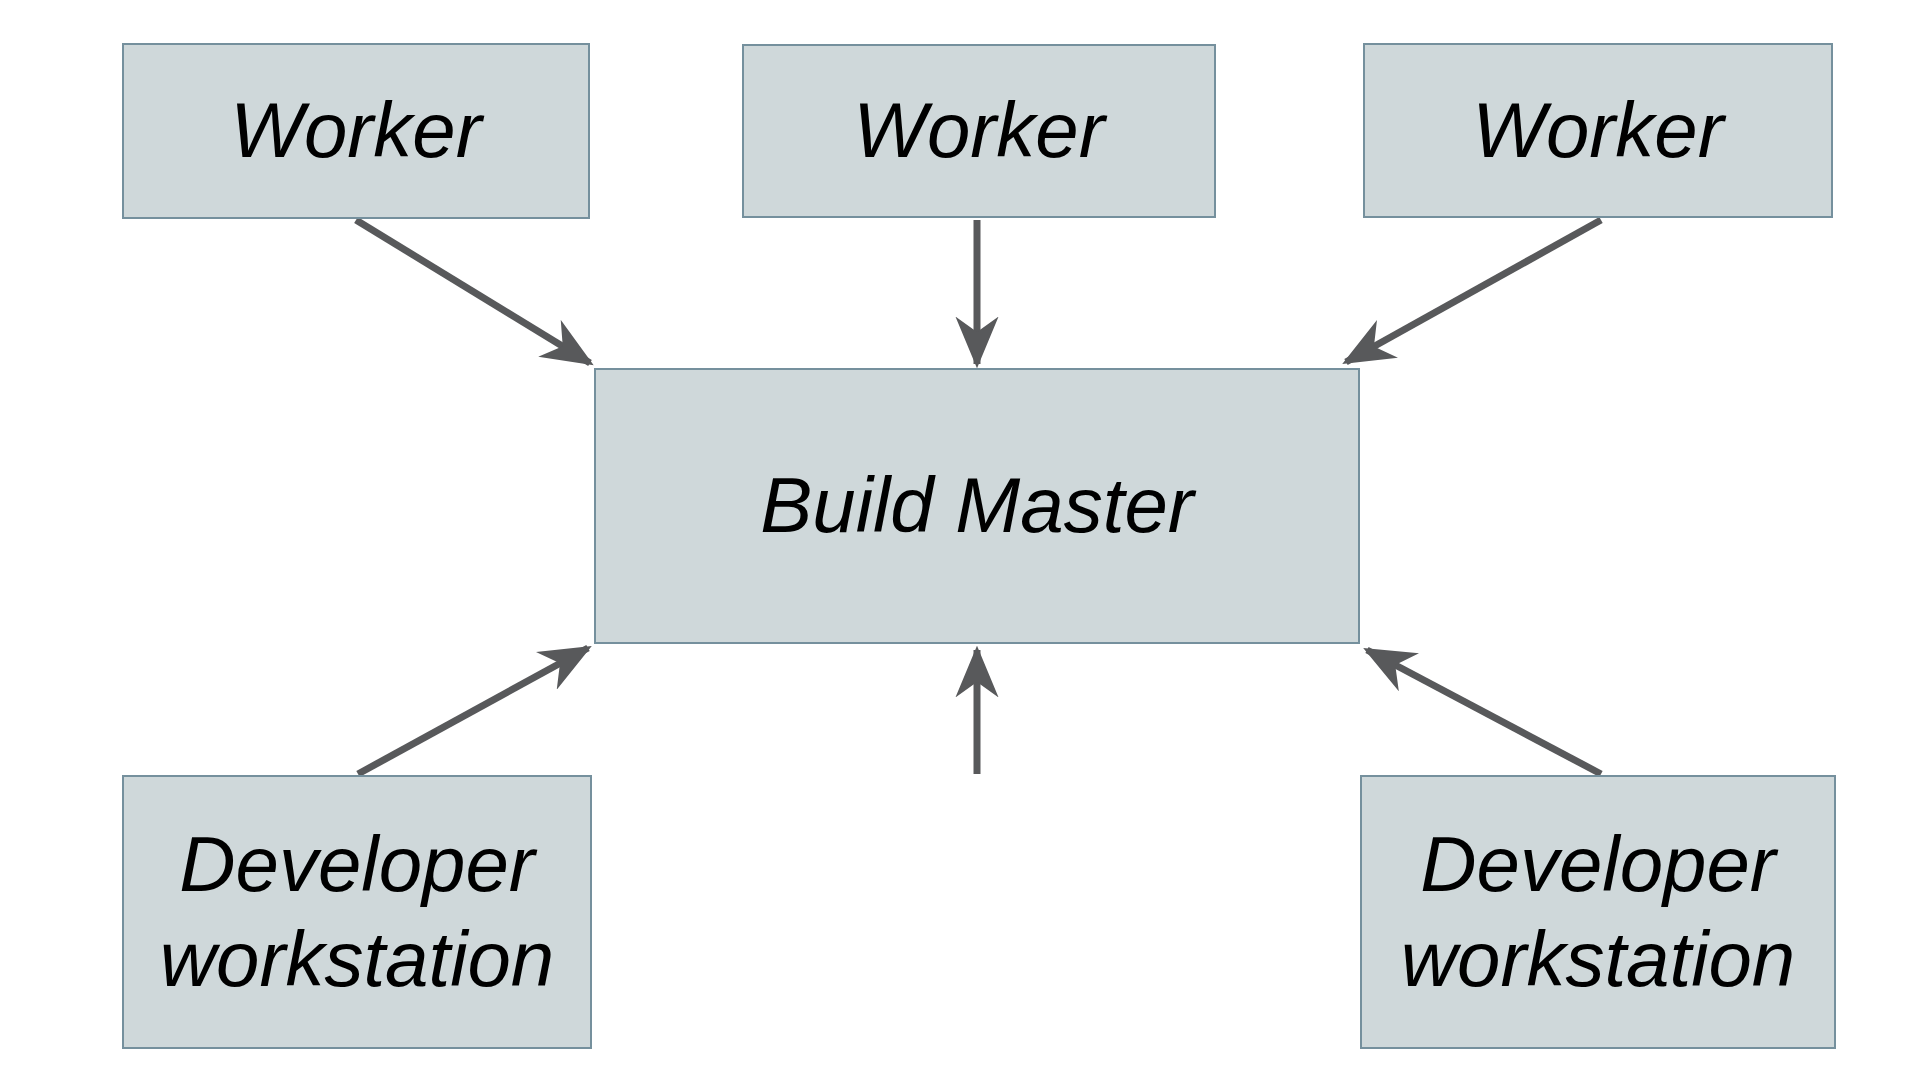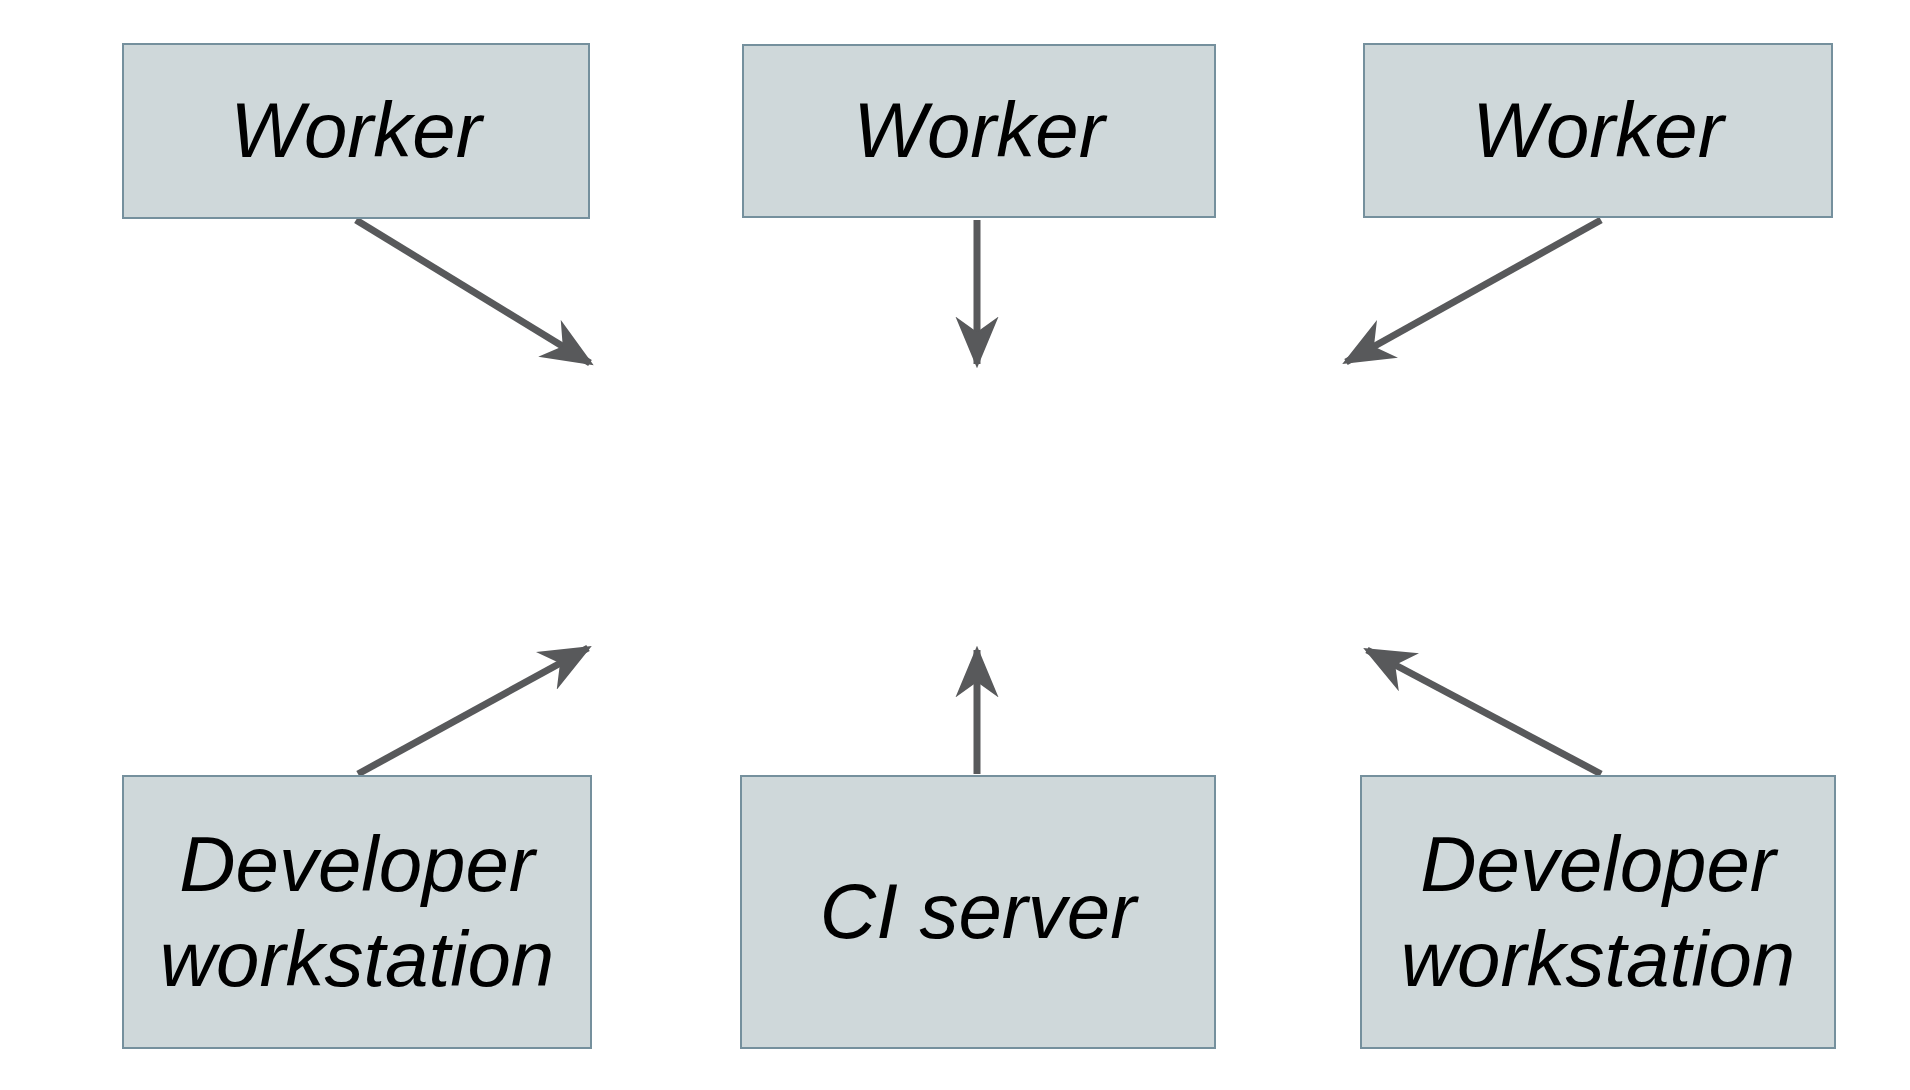--- a/index.html
+++ b/index.html
@@ -84,26 +84,26 @@
   </div>
 
   <div class="node" id="node-worker-2">
     <span class="label">Worker</span>
   </div>
 
   <div class="node" id="node-worker-3">
     <span class="label">Worker</span>
   </div>
 
+  <div class="node" id="node-build-master">
+    <span class="label">Build Master</span>
+  </div>
 
   <div class="node" id="node-developer-workstation-left">
     <span class="label">Developer workstation</span>
   </div>
 
-  <div class="node" id="node-ci-server">
-    <span class="label">CI server</span>
-  </div>
 
   <div class="node" id="node-developer-workstation-right">
     <span class="label">Developer workstation</span>
   </div>
 
 </div>
 
 </body></html>

